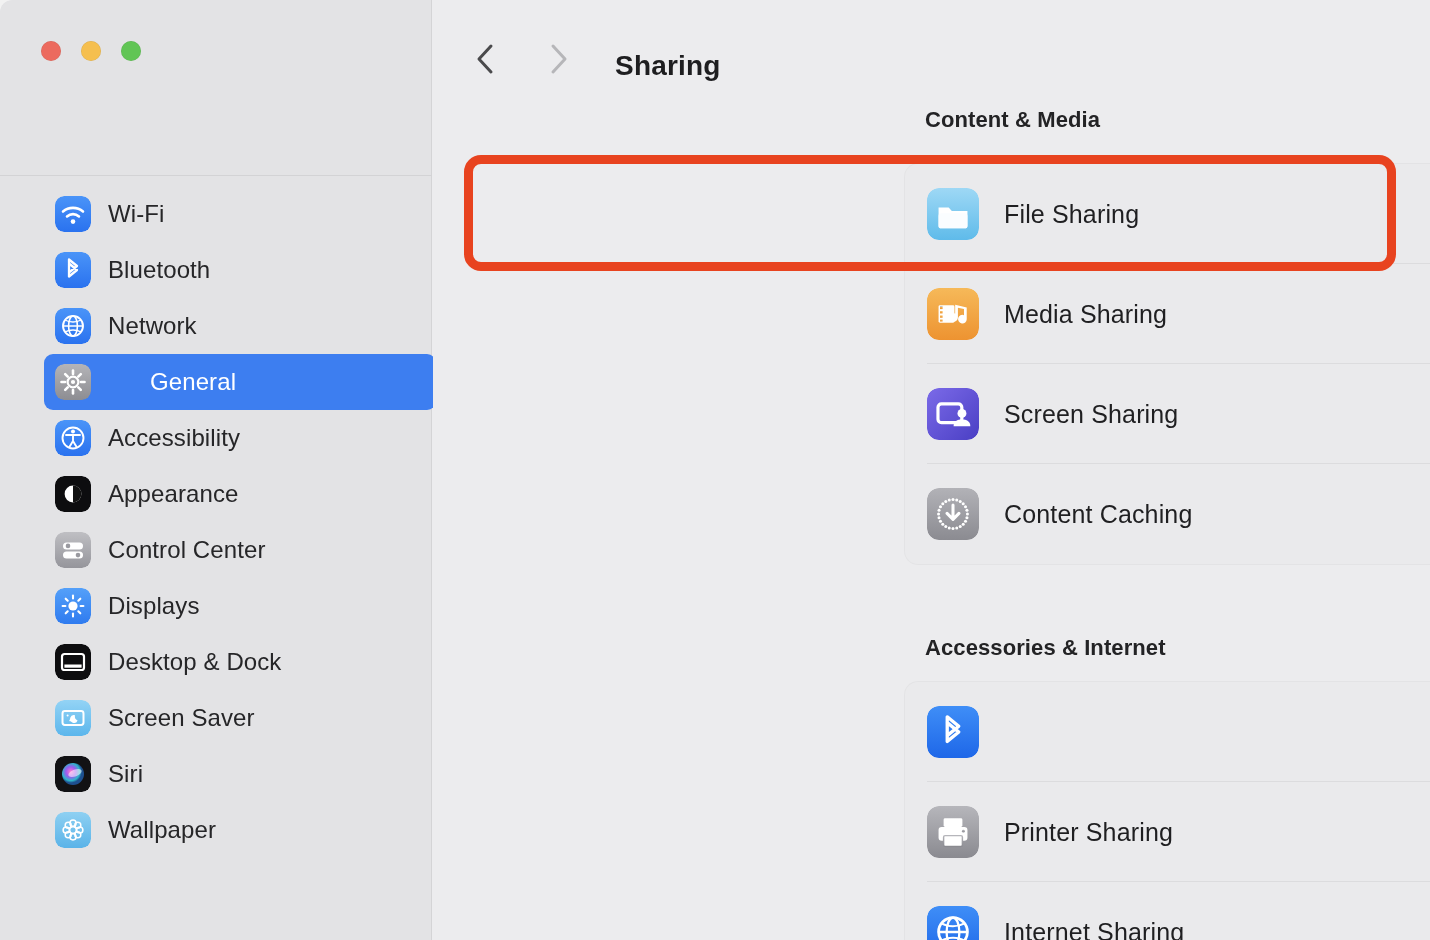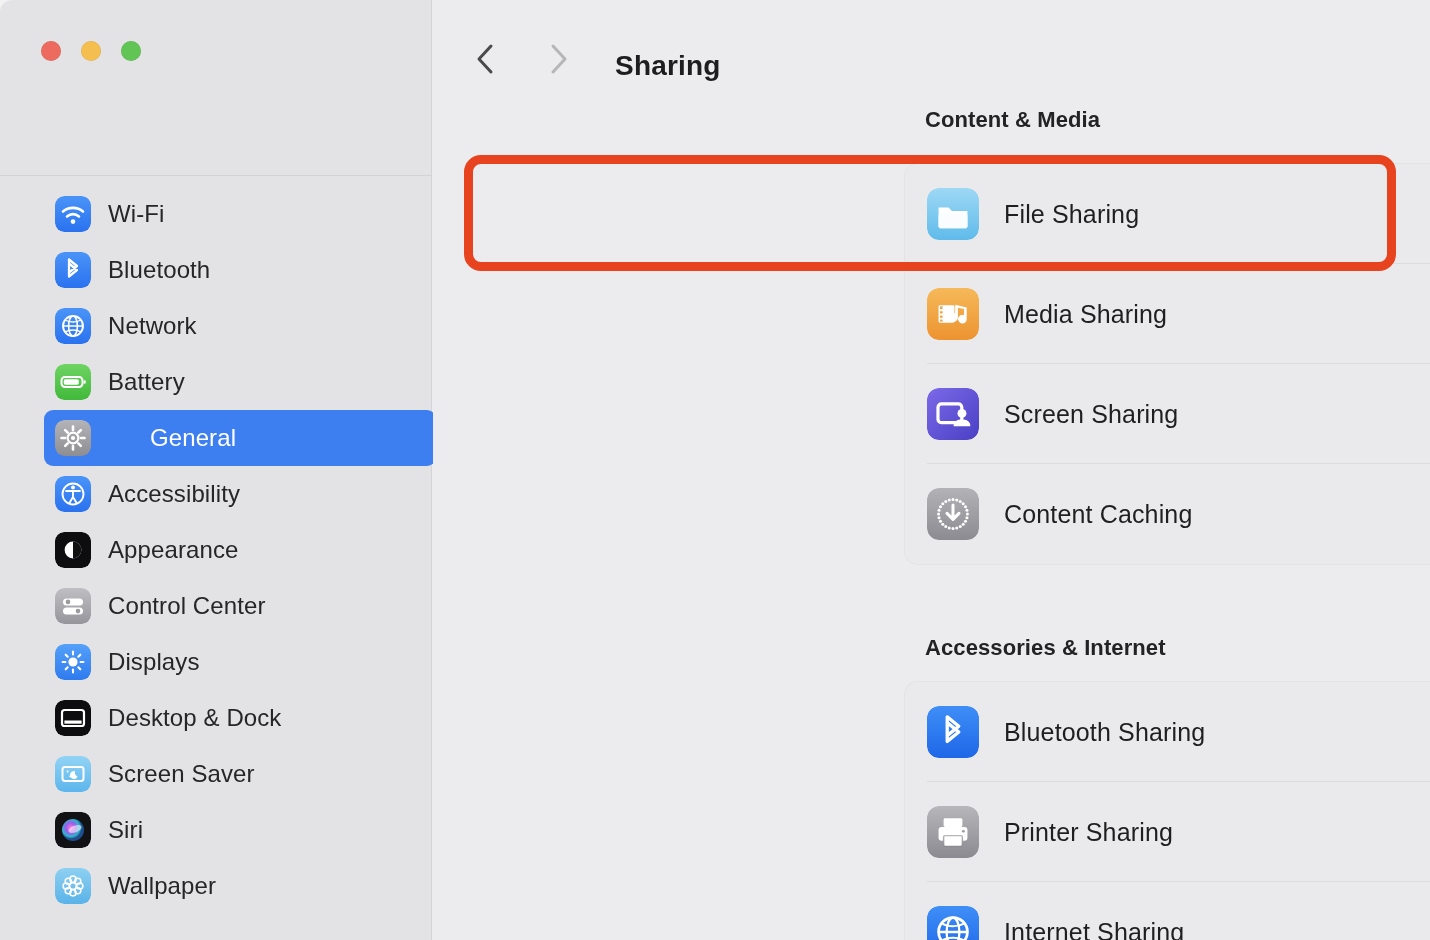--- a/index.html
+++ b/index.html
@@ -227,37 +227,20 @@
                 </linearGradient>
               </defs>
               <rect x="0" y="0" width="36" height="36" rx="9" fill="url(#netG)"></rect>
               <circle cx="18" cy="18" r="10" fill="none" stroke="#fff" stroke-width="1.9"></circle>
               <ellipse cx="18" cy="18" rx="4.4" ry="10" fill="none" stroke="#fff" stroke-width="1.6"></ellipse>
               <line x1="8" y1="18" x2="28" y2="18" stroke="#fff" stroke-width="1.6"></line>
               <path d="M10 12c4.6 2.6 11.4 2.6 16 0M10 24c4.6-2.6 11.4-2.6 16 0" fill="none" stroke="#fff" stroke-width="1.4"></path>
             </svg>
           </span>
           <span class="side-label">Network</span>
-        </div>
-        <div class="side-item">
-          <span class="side-icon">
-            <svg viewBox="0 0 36 36" width="100%" height="100%">
-              <defs>
-                <linearGradient id="batG" x1="0" y1="0" x2="0" y2="1">
-                  <stop offset="0" stop-color="#6ed463"></stop>
-                  <stop offset="1" stop-color="#41b93a"></stop>
-                </linearGradient>
-              </defs>
-              <rect x="0" y="0" width="36" height="36" rx="9" fill="url(#batG)"></rect>
-              <rect x="6.5" y="13" width="21" height="10" rx="3.4" fill="none" stroke="#fff" stroke-width="2"></rect>
-              <rect x="8.8" y="15.3" width="15" height="5.4" rx="1.6" fill="#fff"></rect>
-              <rect x="28.6" y="16.2" width="2.1" height="3.6" rx="1" fill="#fff"></rect>
-            </svg>
-          </span>
-          <span class="side-label">Battery</span>
         </div>
         <div class="side-item selected">
           <span class="side-icon">
             <svg viewBox="0 0 36 36" width="100%" height="100%">
               <defs>
                 <linearGradient id="gearG" x1="0" y1="0" x2="0" y2="1">
                   <stop offset="0" stop-color="#b4b4b8"></stop>
                   <stop offset="1" stop-color="#8d8d92"></stop>
                 </linearGradient>
               </defs>
@@ -558,21 +541,20 @@
               <defs>
                 <linearGradient id="btG2" x1="0" y1="0" x2="0" y2="1">
                   <stop offset="0" stop-color="#3f8ef7"></stop>
                   <stop offset="1" stop-color="#1e67e8"></stop>
                 </linearGradient>
               </defs>
               <rect x="0" y="0" width="36" height="36" rx="8.3" fill="url(#btG2)"></rect>
               <path d="M14 11.5l8 6.5-8 6.5V7.5l8 6.5-8 6.5" fill="none" stroke="#fff" stroke-width="2.3" stroke-linejoin="round" stroke-linecap="round"></path>
             </svg>
           </span>
-          <span class="row-label">Bluetooth Sharing</span>
           <span class="row-spacer"></span>
           <span class="row-divider"></span>
         </div>
         <div class="row">
           <span class="row-icon">
             <svg viewBox="0 0 36 36" width="100%" height="100%">
               <defs>
                 <linearGradient id="prG" x1="0" y1="0" x2="0" y2="1">
                   <stop offset="0" stop-color="#b6b6bb"></stop>
                   <stop offset="1" stop-color="#8a8a90"></stop>

